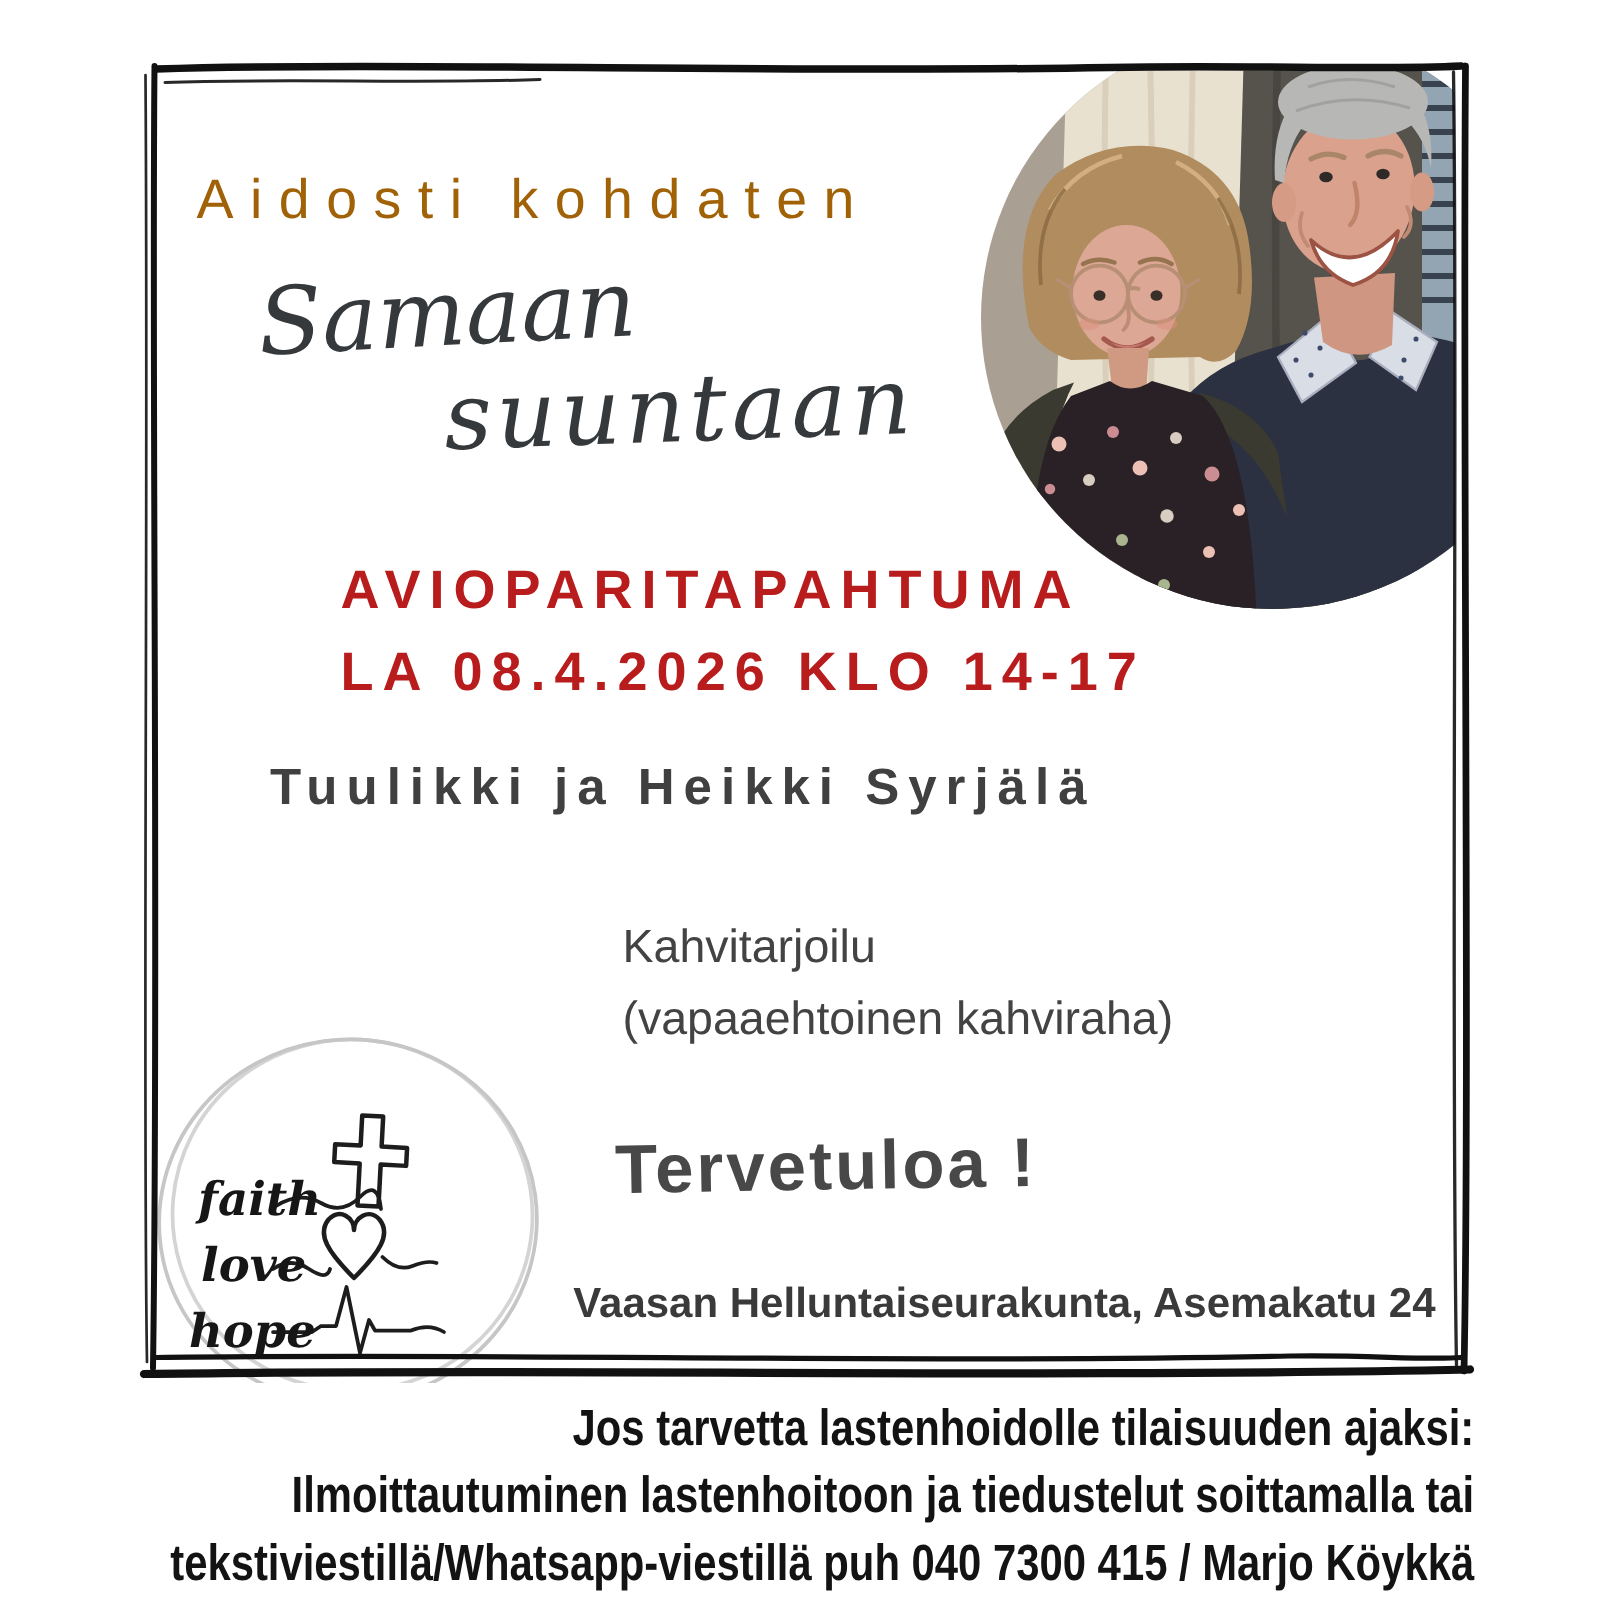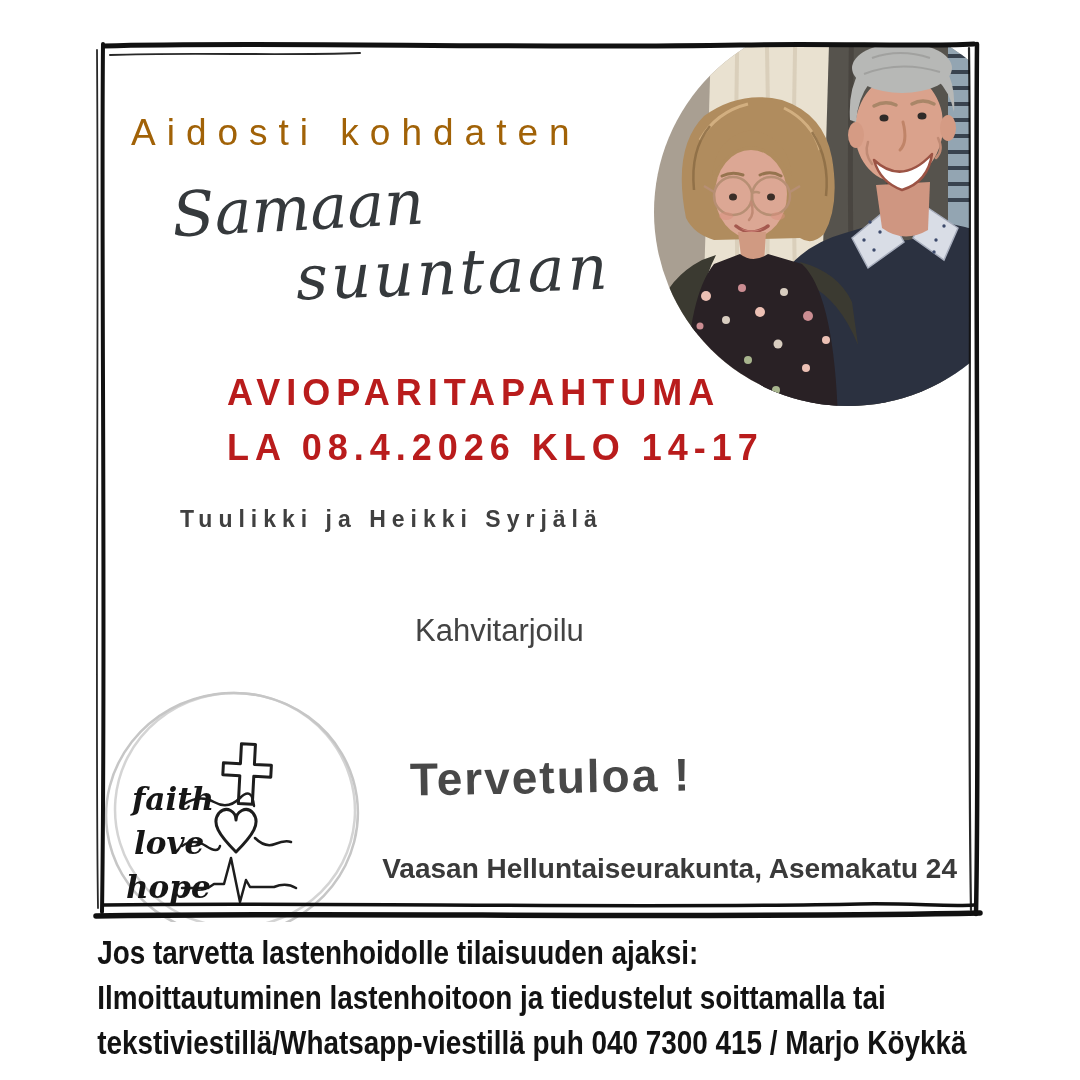--- a/index.html
+++ b/index.html
@@ -19,34 +19,34 @@
   }
   .script1{left:172px;top:172px;font-size:62px;transform:rotate(-3deg);}
   .script2{left:296px;top:236px;font-size:62px;letter-spacing:3px;transform:rotate(-2deg);}
   
   .title{
     left:183px;font-size:36px;font-weight:700;letter-spacing:6px;color:#b91c1c;white-space:nowrap;margin-left:44px;
   }
   .title1{top:372px;}
   .title2{top:427px;}
   .names{
-    left:180px;top:506px;font-size:23px;font-weight:700;letter-spacing:6px;color:#404040;white-space:nowrap;
+    left:180px;top:506px;font-size:34px;font-weight:700;letter-spacing:6px;color:#404040;white-space:nowrap;
   }
   .details{
     left:415px;top:607px;font-size:31px;font-weight:400;color:#434343;line-height:48px;white-space:nowrap;
   }
   .welcome{
     left:410px;top:750px;font-size:46px;font-weight:700;letter-spacing:2px;color:#484848;
     white-space:nowrap;transform:rotate(-1deg);
   }
   .venue{
     right:123px;top:853px;font-size:28px;font-weight:700;color:#3a3a3a;white-space:nowrap;
   }
   
-  .footer{left:0;top:930px;width:1080px;text-align:left;color:#131313;}
+  .footer{left:0;top:930px;width:1080px;text-align:right;color:#131313;}
   .footer .fline{
     font-size:34px;font-weight:700;line-height:45px;white-space:nowrap;
     transform:scaleX(0.82);transform-origin:50% 50%;
   }
   svg{display:block;}
   .overlay{position:absolute;left:0;top:0;width:1080px;height:1080px;pointer-events:none;}
 </style>
 </head>
 <body>
 
@@ -213,20 +213,21 @@
   <div class="abs brand">Aidosti kohdaten</div>
   <div class="abs script script1">Samaan</div>
   <div class="abs script script2">suuntaan</div>
 
   <div class="abs title title1">AVIOPARITAPAHTUMA</div>
   <div class="abs title title2">LA 08.4.2026 KLO 14-17</div>
   <div class="abs names">Tuulikki ja Heikki Syrjälä</div>
 
   <div class="abs details">
     <div>Kahvitarjoilu</div>
+    <div>(vapaaehtoinen kahviraha)</div>
   </div>
 
   <div class="abs welcome">Tervetuloa !</div>
   <div class="abs venue">Vaasan Helluntaiseurakunta, Asemakatu 24</div>
 
   <svg class="overlay" viewBox="0 0 1080 1080" aria-hidden="true">
     <g fill="none" stroke="#111111" stroke-linecap="round">
       <path d="M104,46 C260,41 520,49 740,45 C830,43 920,47 974,44" stroke-width="5"></path>
       <path d="M110,55 C190,52 280,56 360,53" stroke-width="2" opacity="0.9"></path>
       <path d="M103,44 C101,260 106,640 102,912" stroke-width="4"></path>

